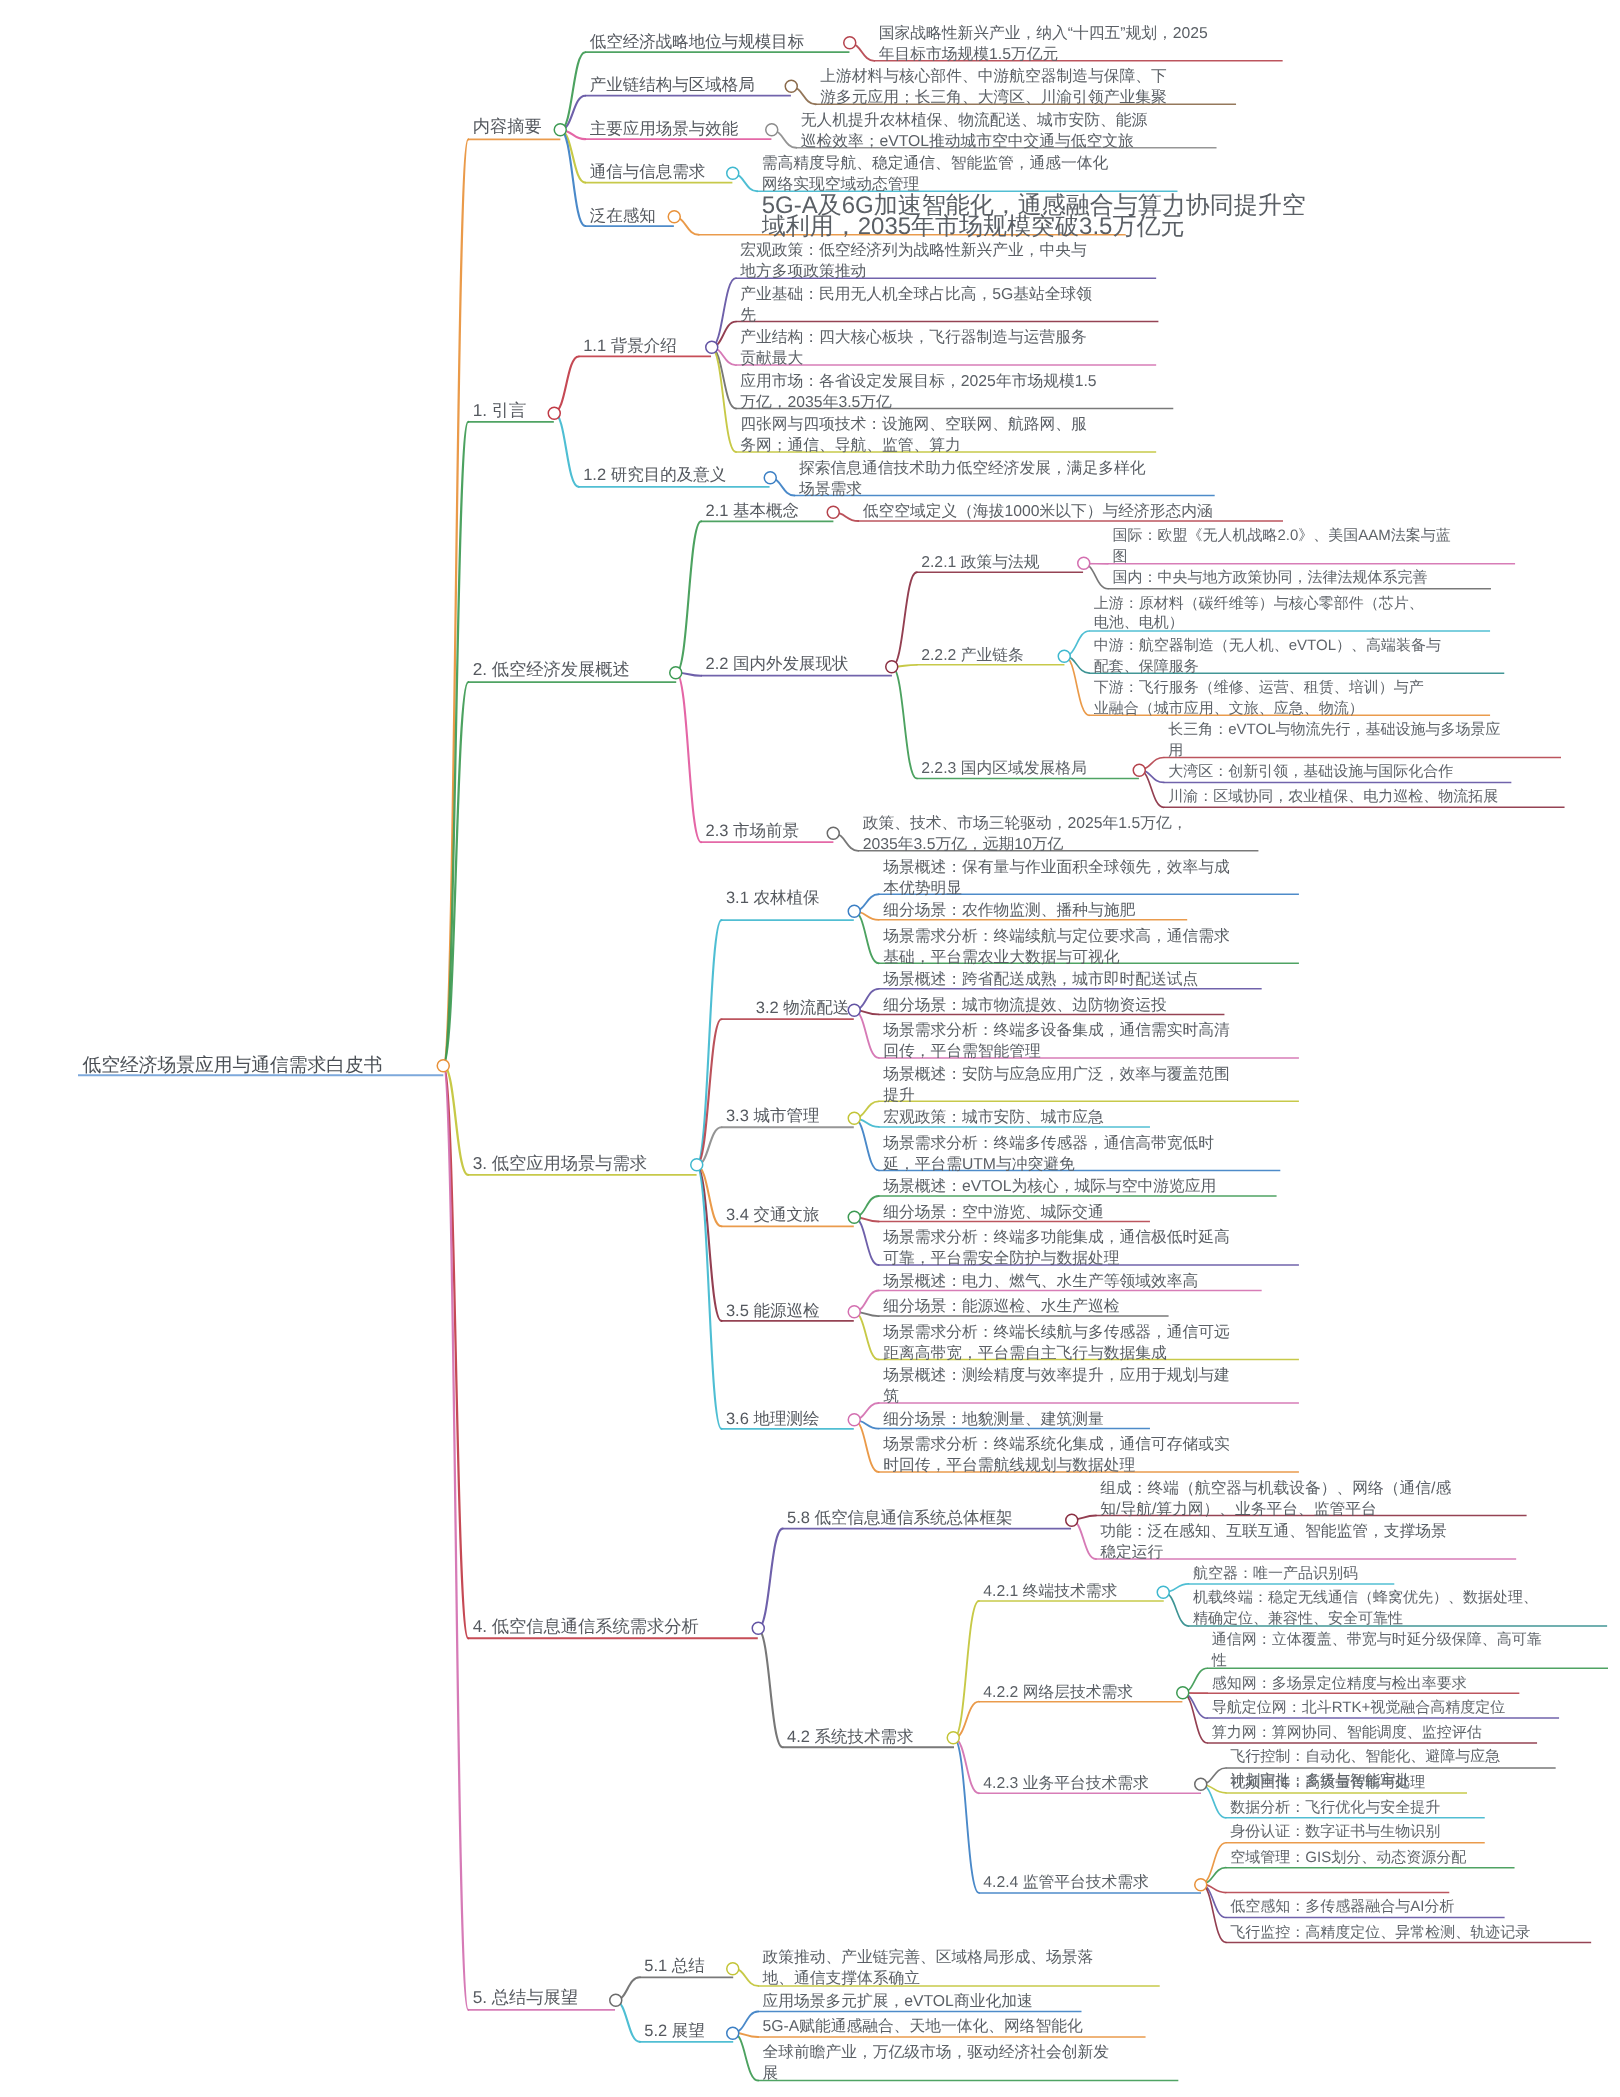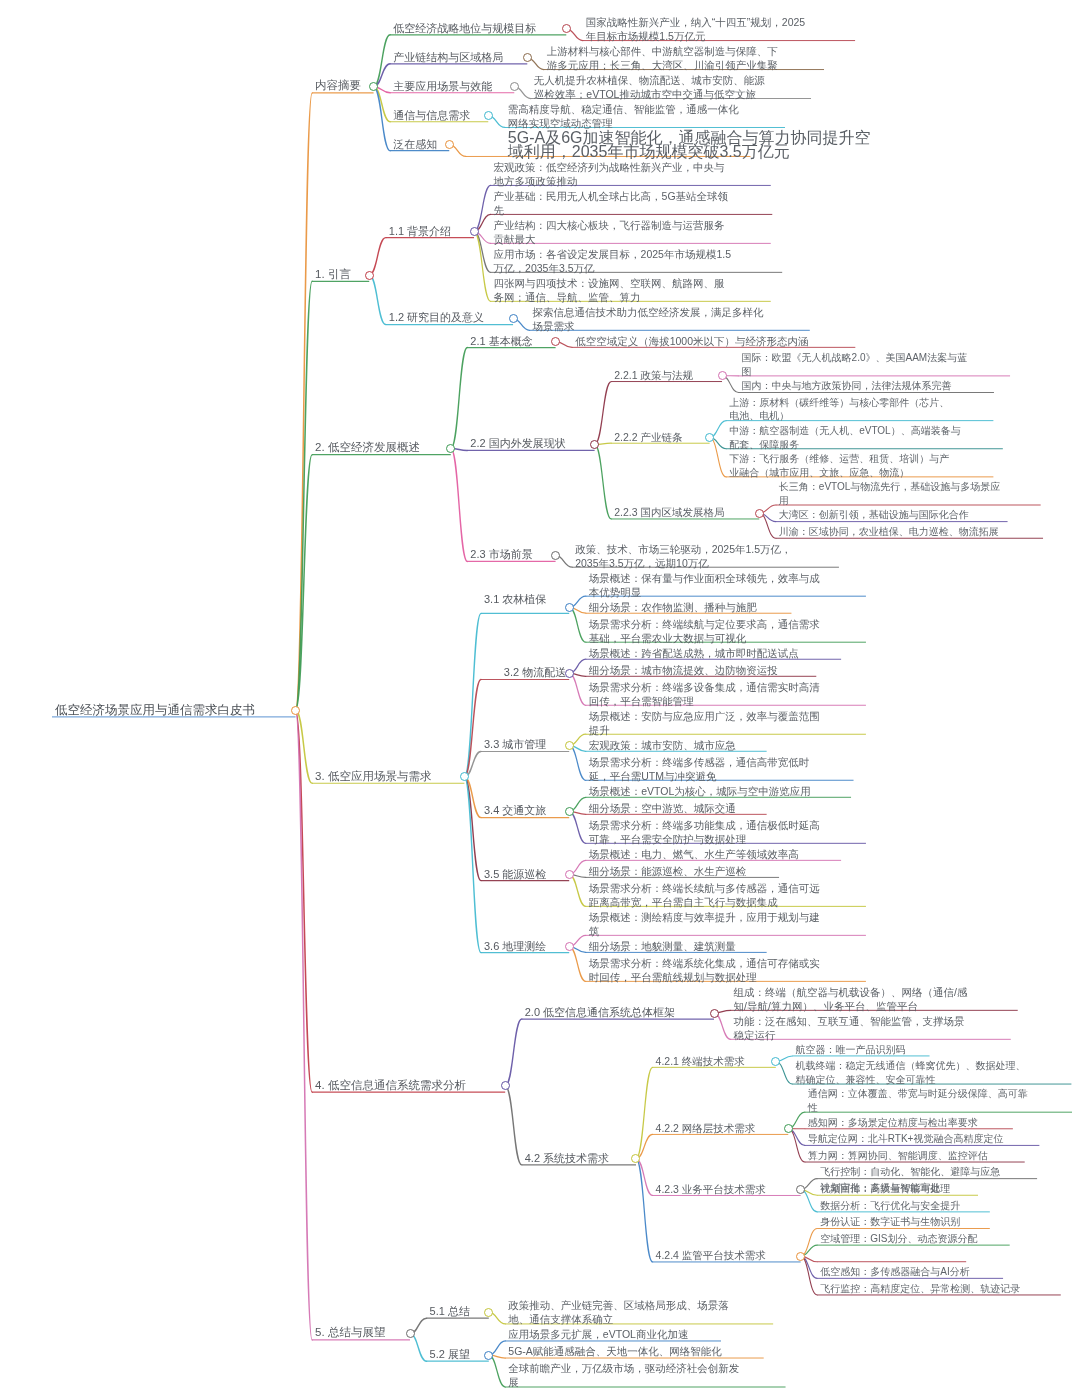--- a/index.html
+++ b/index.html
@@ -329,21 +329,21 @@
 距离高带宽，平台需自主飞行与数据集成</span></div>
       <div class="node lvl2" style="left: 480.955px; top: 938.543px; width: 88.2454px; font-size: 11px; line-height: 14.5px;"><span class="txt">3.6 地理测绘</span></div>
       <div class="dot" style="left: 564.7px; top: 942.074px; border-color: rgb(211, 111, 176);"></div>
       <div class="node lvl3" style="left: 585.752px; top: 909.783px; width: 280.2px; font-size: 10.5px; line-height: 14px;"><span class="txt">场景概述：测绘精度与效率提升，应用于规划与建
 筑</span></div>
       <div class="node lvl3" style="left: 585.752px; top: 938.757px; width: 180.889px; font-size: 10.5px; line-height: 14px;"><span class="txt">细分场景：地貌测量、建筑测量</span></div>
       <div class="node lvl3" style="left: 585.752px; top: 955.8px; width: 280.2px; font-size: 10.5px; line-height: 14px;"><span class="txt">场景需求分析：终端系统化集成，通信可存储或实
 时回传，平台需航线规划与数据处理</span></div>
       <div class="node lvl1" style="left: 312.102px; top: 1077.69px; width: 193.09px; font-size: 11.5px; line-height: 15px;"><span class="txt">4. 低空信息通信系统需求分析</span></div>
       <div class="dot" style="left: 500.691px; top: 1081.43px; border-color: rgb(98, 83, 163);"></div>
-      <div class="node lvl2" style="left: 521.743px; top: 1005.01px; width: 192.286px; font-size: 11px; line-height: 14.5px;"><span class="txt">2.0 低空信息通信系统总体框架</span></div>
+      <div class="node lvl2" style="left: 521.743px; top: 1005.01px; width: 192.286px; font-size: 11px; line-height: 14.5px;"><span class="txt">5.8 低空信息通信系统总体框架</span></div>
       <div class="dot" style="left: 709.529px; top: 1008.54px; border-color: rgb(138, 47, 66);"></div>
       <div class="node lvl3" style="left: 730.581px; top: 984.774px; width: 287.152px; font-size: 10.5px; line-height: 14px;"><span class="txt">组成：终端（航空器与机载设备）、网络（通信/感
 知/导航/算力网）、业务平台、监管平台</span></div>
       <div class="node lvl3" style="left: 730.581px; top: 1013.75px; width: 280.2px; font-size: 10.5px; line-height: 14px;"><span class="txt">功能：泛在感知、互联互通、智能监管，支撑场景
 稳定运行</span></div>
       <div class="node lvl2" style="left: 521.743px; top: 1150.79px; width: 114.256px; font-size: 11px; line-height: 14.5px;"><span class="txt">4.2 系统技术需求</span></div>
       <div class="dot" style="left: 631.499px; top: 1154.32px; border-color: rgb(194, 196, 55);"></div>
       <div class="node lvl3" style="left: 652.551px; top: 1053.69px; width: 123.288px; font-size: 10.5px; line-height: 14px;"><span class="txt">4.2.1 终端技术需求</span></div>
       <div class="dot" style="left: 771.339px; top: 1057.01px; border-color: rgb(63, 184, 207);"></div>
       <div class="node lvl4" style="left: 792.391px; top: 1042.72px; width: 137.144px; font-size: 10px; line-height: 13.5px;"><span class="txt">航空器：唯一产品识别码</span></div>

